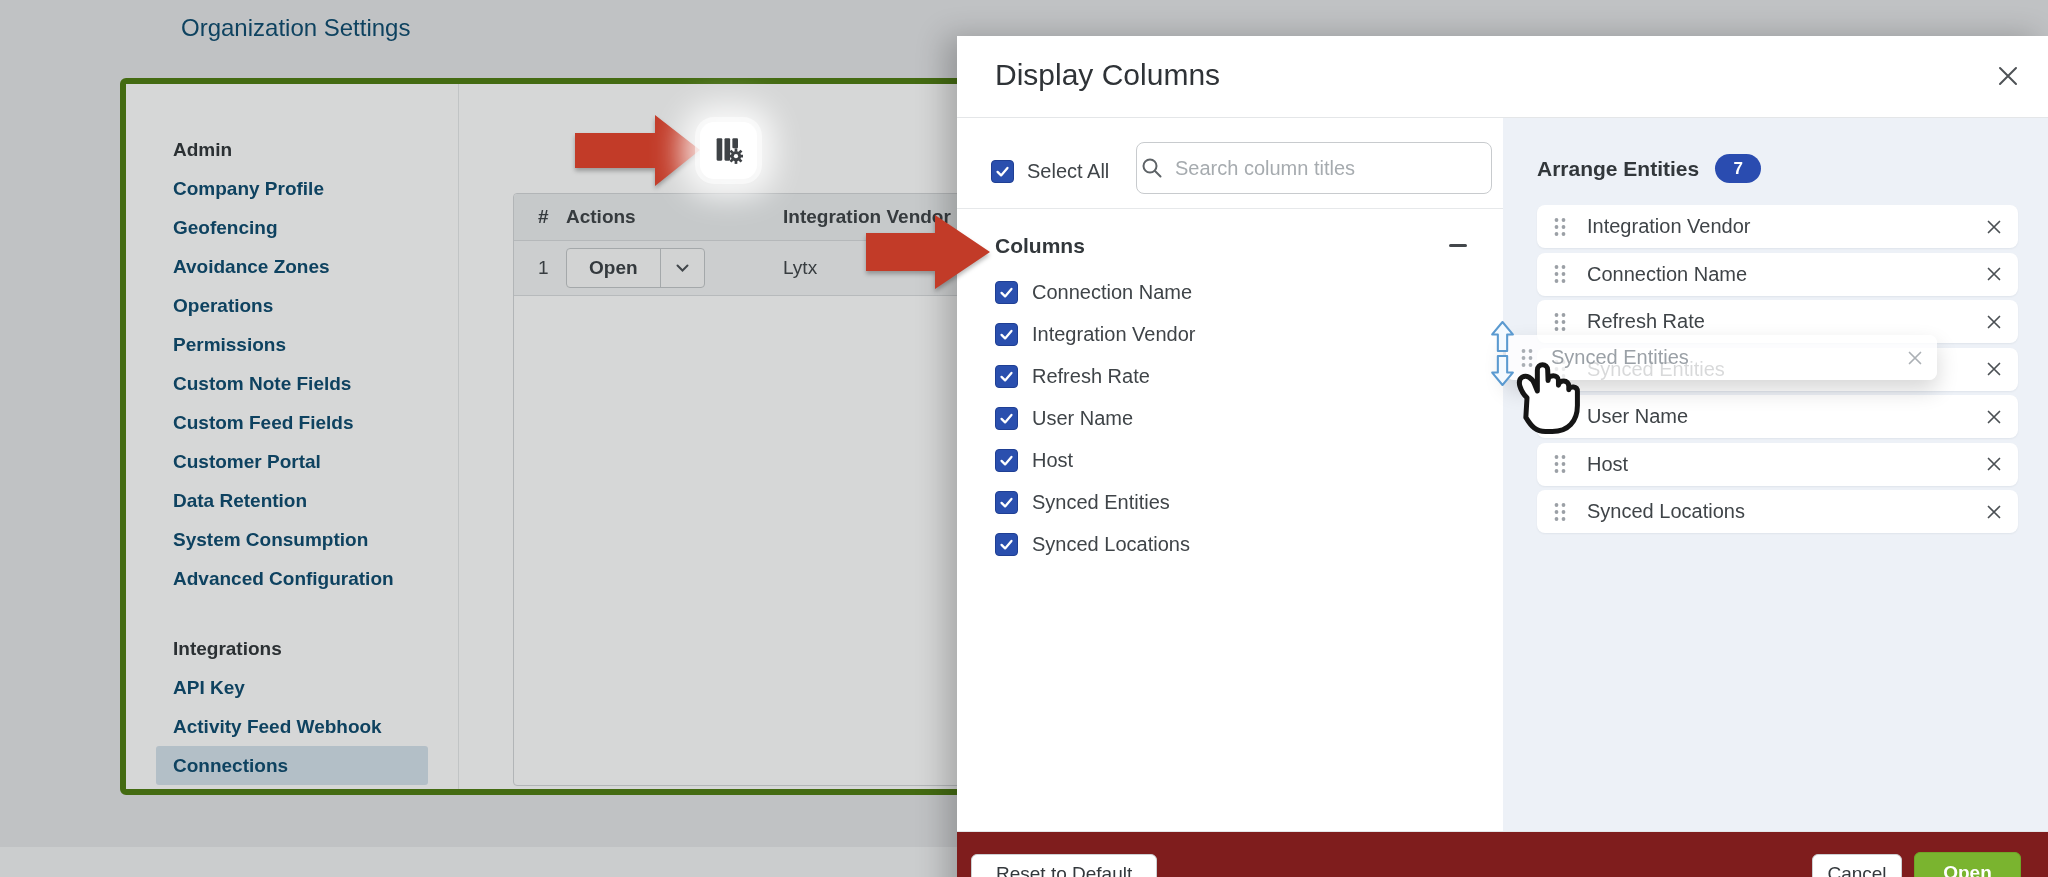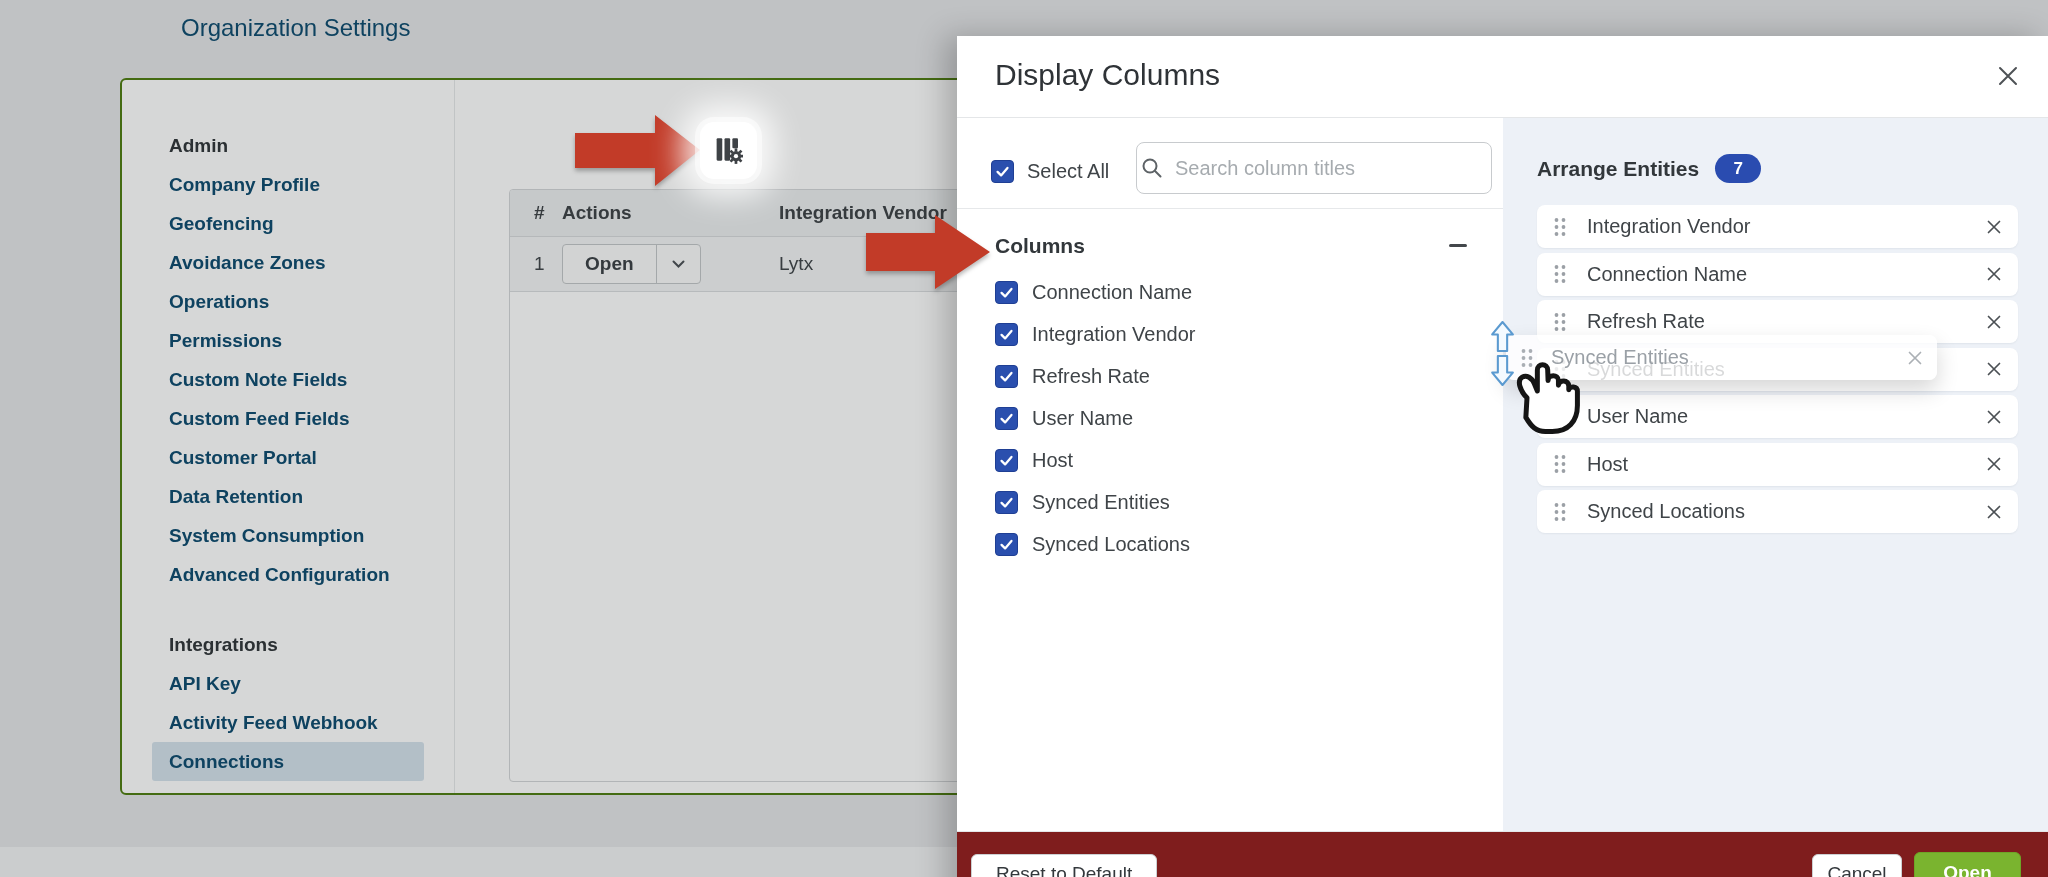--- a/index.html
+++ b/index.html
@@ -8,21 +8,21 @@
     position:relative; width:2048px; height:877px; overflow:hidden;
     font-family:"Liberation Sans","DejaVu Sans",sans-serif;
     background:#e4e6e8; color:#3f4448;
   }
   
   .app { position:absolute; inset:0; z-index:1; }
   .page-title { position:absolute; left:133px; top:14px; font-size:24px; color:#0c4a6e;margin-left:48px; }
   .app-bottom-bar { position:absolute; left:0; right:0; bottom:0; height:30px; background:#f2f3f4; }
   .card {
     position:absolute; left:120px; top:78px; width:1240px; height:717px;
-    background:#ffffff; border:2px solid #4d7c0f; border-radius:6px; display:flex;
+    background:#ffffff; border:6px solid #4d7c0f; border-radius:6px; display:flex;
   }
   .sidebar { width:333px; border-right:1px solid #e6e8ea; padding:46px 0 0 30px; }
   .side-heading { width:272px; height:39px; line-height:39px; padding-left:17px; font-size:19px; font-weight:700; color:#2f3438; }
   .side-heading.sp { margin-top:31px; }
   .sitem { width:272px; height:39px; line-height:39px; padding-left:17px; font-size:19px; color:#0c4a6e; border-radius:3px; cursor:pointer;font-weight:bold; }
   .sitem.selected { background:#d5e2ec; }
   .content { flex:1; position:relative; }
   .content-title { position:absolute; left:64px; top:130px; font-size:27px; color:#383d41; }
   .table {
     position:absolute; left:54px; top:109px; width:664px; height:593px;

